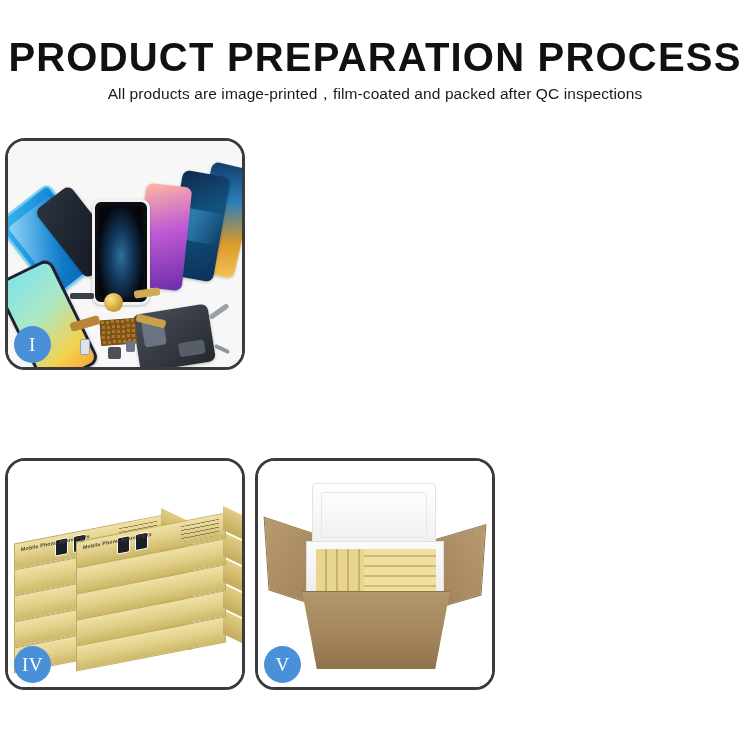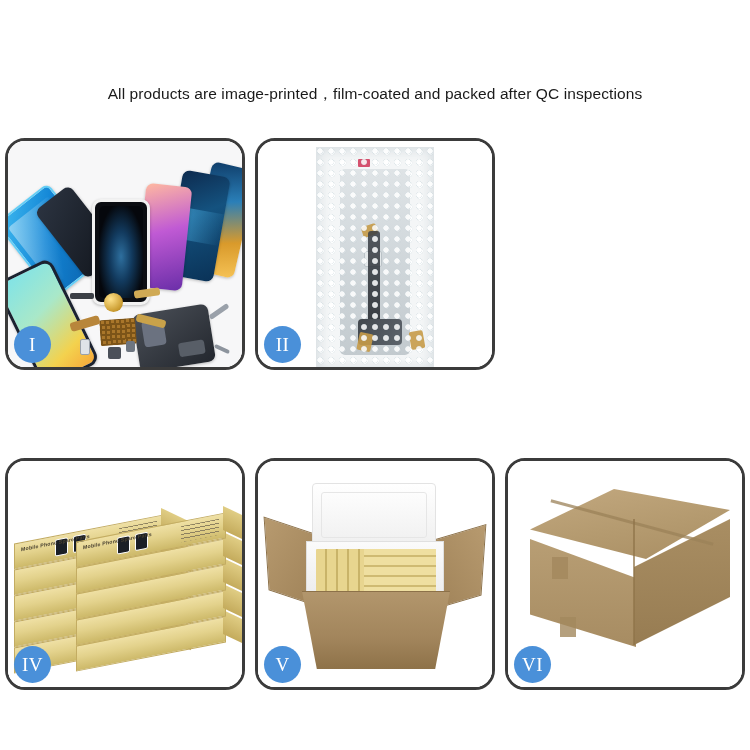--- a/index.html
+++ b/index.html
@@ -323,20 +323,21 @@
   .ctTab1 {position:absolute;left:44px;top:96px;width:16px;height:22px;background:#a3885e;opacity:.85;}
   .ctTab2 {position:absolute;left:52px;top:156px;width:16px;height:20px;background:#a3885e;opacity:.8;}
   .ctEdge {position:absolute;left:125px;top:58px;width:2px;height:126px;background:#8e7449;opacity:.7;}
 </style>
 </head>
 <body>
 
 <div class="page">
 
   <div class="header">
+    <div class="title">PRODUCT PREPARATION PROCESS</div>
     <div class="subtitle">All products are image-printed，film-coated and packed after QC inspections</div>
   </div>
 
   <div class="grid">
 
     <div class="panel p-c0 p-r0">
       <div class="clip">
         <div class="scene1">
           <div class="ph ph1"></div>
           <div class="ph ph2"></div>
@@ -355,36 +356,20 @@
           <div class="tiny1"></div>
           <div class="tiny2"></div>
           <div class="tiny3"></div>
           <div class="scr1"></div>
           <div class="scr2"></div>
         </div>
       </div>
       <div class="badge">I</div>
     </div>
 
-    <div class="panel p-c1 p-r0">
-      <div class="clip">
-        <div class="scene2">
-          <div class="bubblebag"></div>
-          <div class="lcd" style="left:82px;top:28px;"></div>
-          <div class="pinklabel" style="left:100px;top:18px;"></div>
-          <div class="goldtab1" style="left:104px;top:84px;"></div>
-          <div class="connector" style="left:106px;top:110px;"></div>
-          <div class="flexcable" style="left:110px;top:90px;"></div>
-          <div class="goldtab2" style="left:100px;top:192px;"></div>
-          <div class="goldtab3" style="left:152px;top:190px;"></div>
-          <div class="bubbleoverlay"></div>
-        </div>
-      </div>
-      <div class="badge">II</div>
-    </div>
 
 
     <div class="panel p-c0 p-r1">
       <div class="clip">
         <div class="scene4">
           <div class="stack">
 
             <div class="sbox" style="left:0px;top:152px;">
               <div class="side"></div>
             </div>
@@ -439,29 +424,15 @@
           <div class="foamlid5"></div>
           <div class="foambase"></div>
           <div class="yellowRows"></div>
           <div class="yellowRows2"></div>
           <div class="cartonFront"></div>
         </div>
       </div>
       <div class="badge">V</div>
     </div>
 
-    <div class="panel p-c2 p-r1">
-      <div class="clip">
-        <div class="scene6">
-          <div class="ctTop"></div>
-          <div class="ctLeft"></div>
-          <div class="ctRight"></div>
-          <div class="ctSeam"></div>
-          <div class="ctEdge"></div>
-          <div class="ctTab1"></div>
-          <div class="ctTab2"></div>
-        </div>
-      </div>
-      <div class="badge">VI</div>
-    </div>
 
   </div>
 </div>
 
 </body></html>

